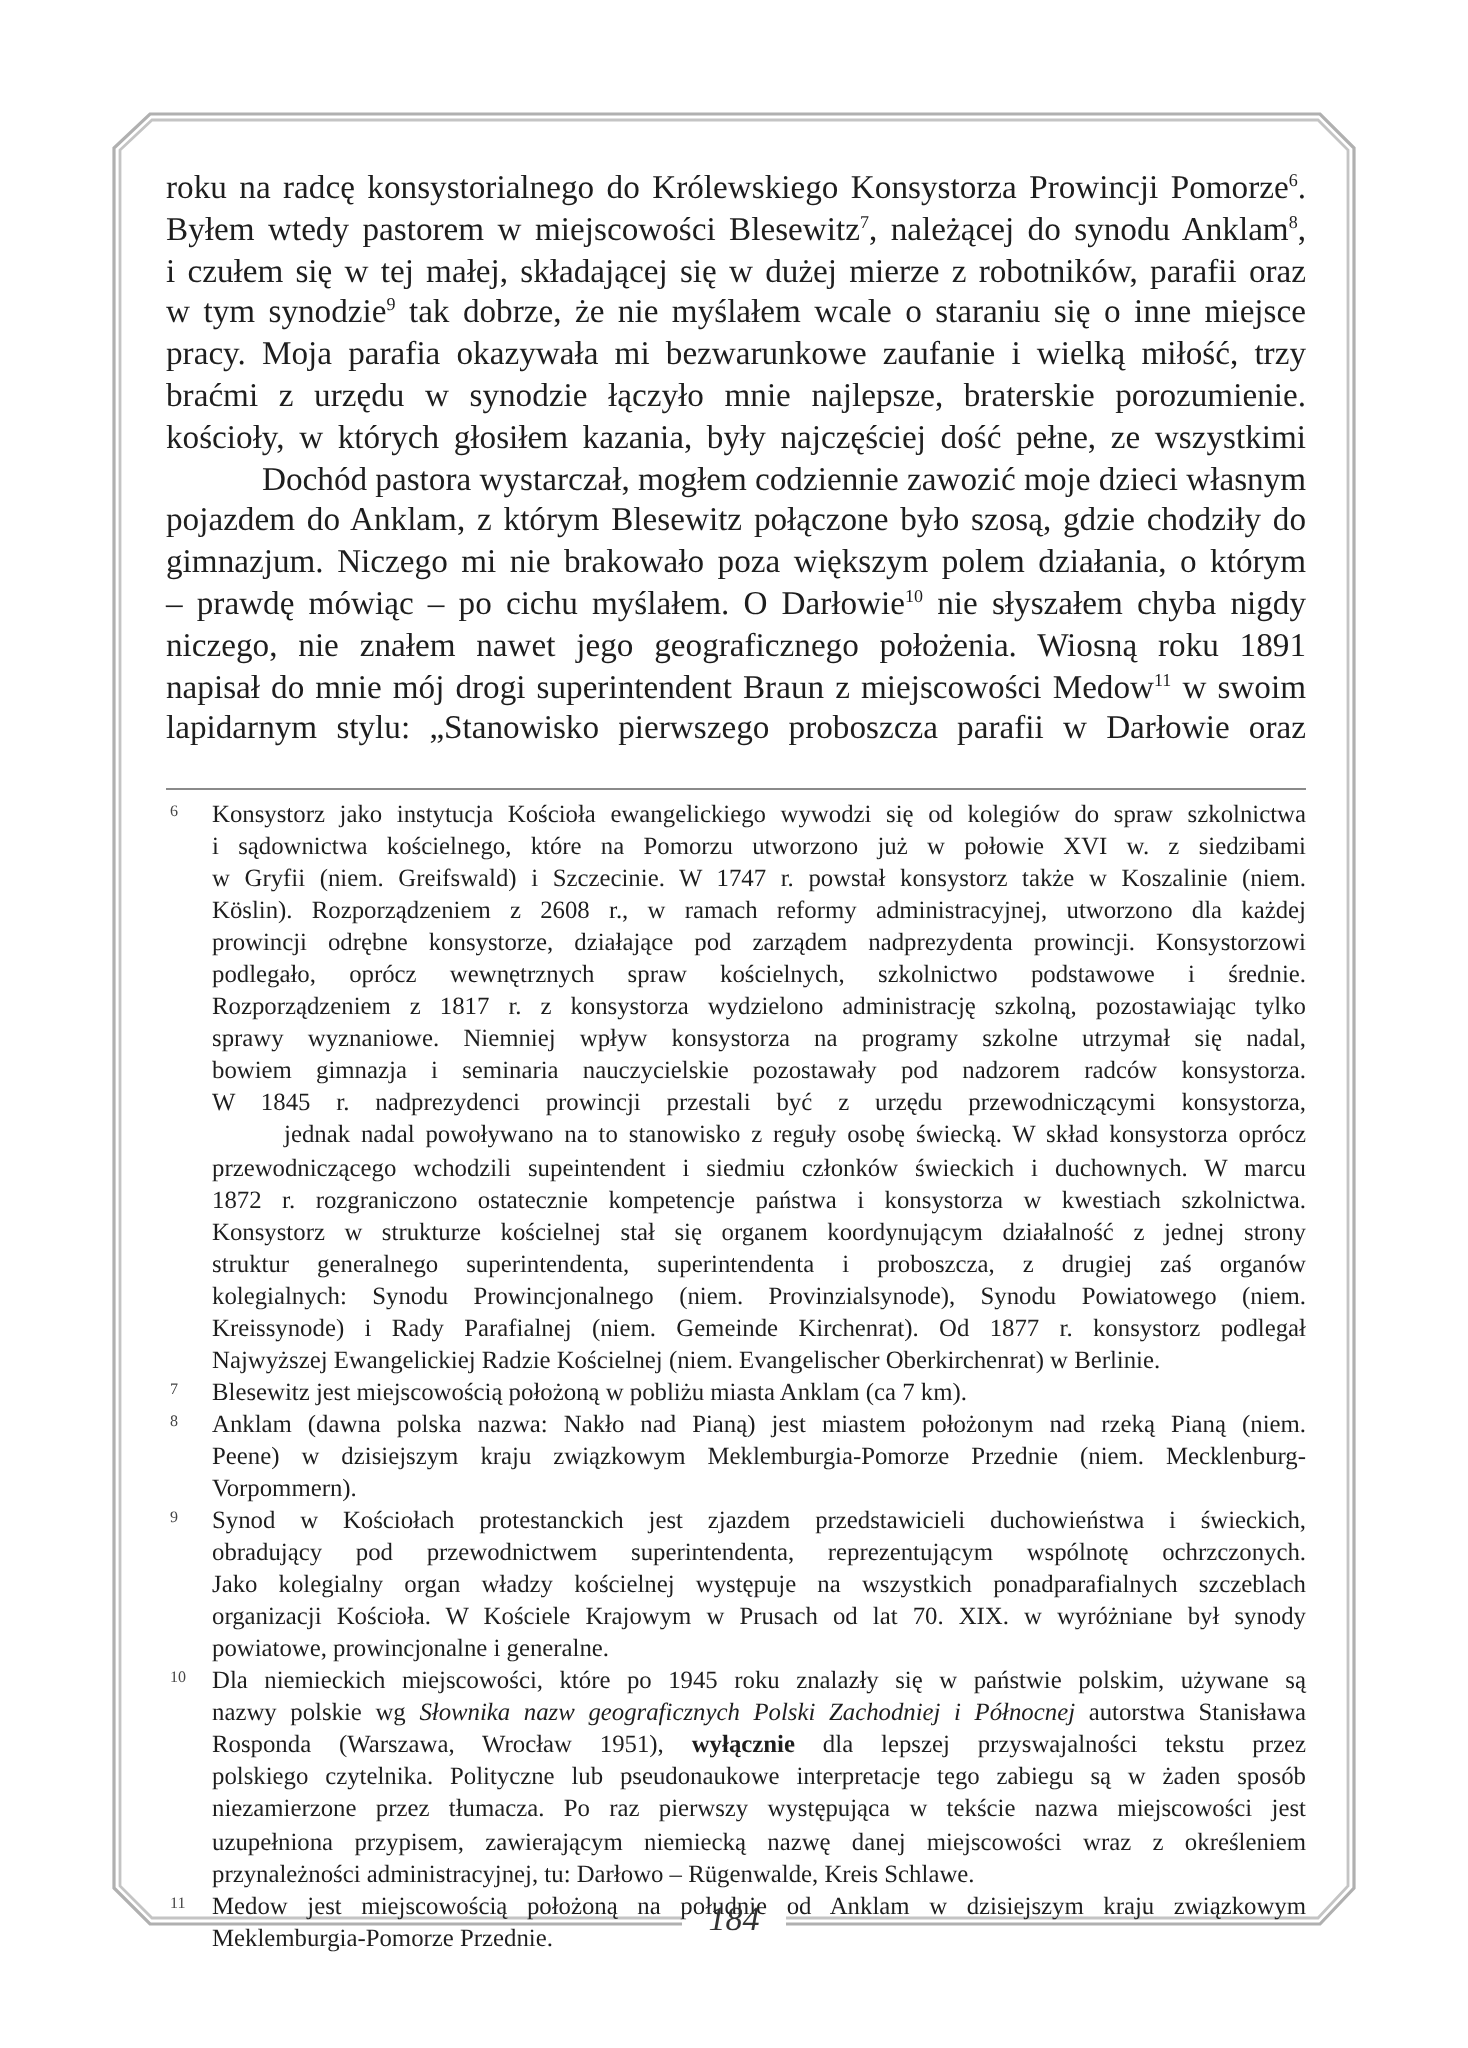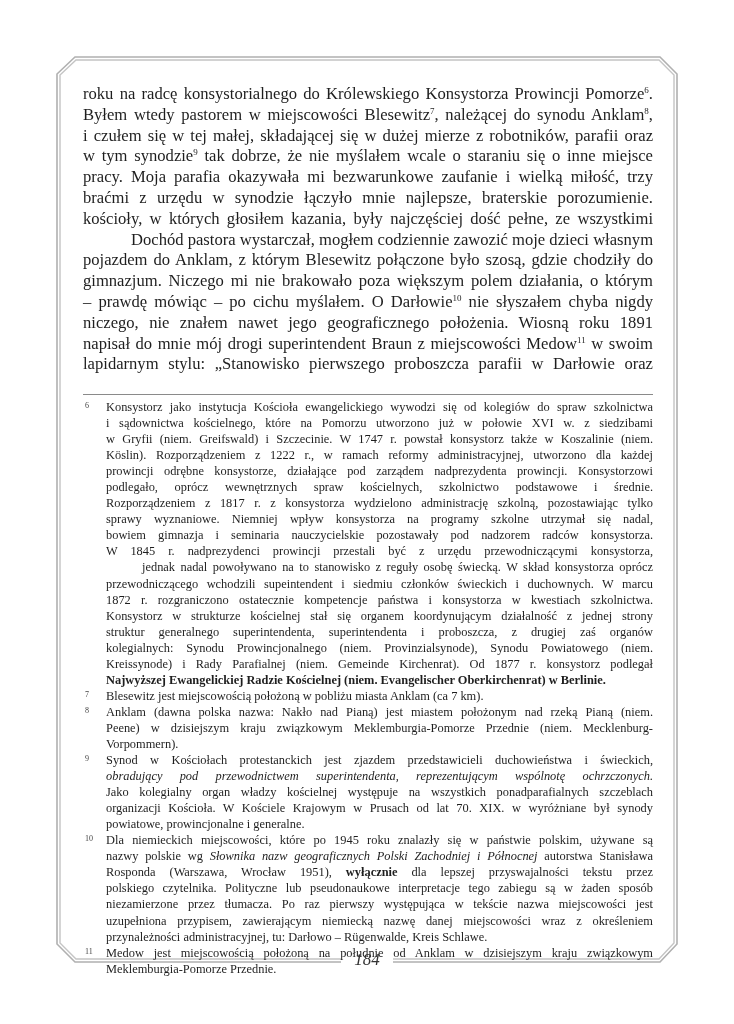--- a/index.html
+++ b/index.html
@@ -52,50 +52,50 @@
   </div>
 
 <div class="separator"></div>
 
 <div class="footnotes" id="footnotes">
     <div class="fn">
       <span class="fn-num">6</span>
       <span class="fn-line" style="white-space: nowrap;">Konsystorz jako instytucja Kościoła ewangelickiego wywodzi się od kolegiów do spraw szkolnictwa</span>
       <span class="fn-line" style="white-space: nowrap;">i sądownictwa kościelnego, które na Pomorzu utworzono już w połowie XVI w. z siedzibami</span>
       <span class="fn-line" style="white-space: nowrap;">w Gryfii (niem. Greifswald) i Szczecinie. W 1747 r. powstał konsystorz także w Koszalinie (niem.</span>
-      <span class="fn-line" style="white-space: nowrap;">Köslin). Rozporządzeniem z 1222 r., w ramach reformy administracyjnej, utworzono dla każdej</span>
+      <span class="fn-line" style="white-space: nowrap;">Köslin). Rozporządzeniem z 2608 r., w ramach reformy administracyjnej, utworzono dla każdej</span>
       <span class="fn-line" style="white-space: nowrap;">prowincji odrębne konsystorze, działające pod zarządem nadprezydenta prowincji. Konsystorzowi</span>
       <span class="fn-line" style="white-space: nowrap;">podlegało, oprócz wewnętrznych spraw kościelnych, szkolnictwo podstawowe i średnie.</span>
       <span class="fn-line" style="white-space: nowrap;">Rozporządzeniem z 1817 r. z konsystorza wydzielono administrację szkolną, pozostawiając tylko</span>
       <span class="fn-line" style="white-space: nowrap;">sprawy wyznaniowe. Niemniej wpływ konsystorza na programy szkolne utrzymał się nadal,</span>
       <span class="fn-line" style="white-space: nowrap;">bowiem gimnazja i seminaria nauczycielskie pozostawały pod nadzorem radców konsystorza.</span>
       <span class="fn-line" style="white-space: nowrap;">W 1845 r. nadprezydenci prowincji przestali być z urzędu przewodniczącymi konsystorza,</span>
       <span class="fn-line" style="white-space: nowrap; margin-left: 36px;">jednak nadal powoływano na to stanowisko z reguły osobę świecką. W skład konsystorza oprócz</span>
       <span class="fn-line" style="white-space: nowrap;">przewodniczącego wchodzili supeintendent i siedmiu członków świeckich i duchownych. W marcu</span>
       <span class="fn-line" style="white-space: nowrap;">1872 r. rozgraniczono ostatecznie kompetencje państwa i konsystorza w kwestiach szkolnictwa.</span>
       <span class="fn-line" style="white-space: nowrap;">Konsystorz w strukturze kościelnej stał się organem koordynującym działalność z jednej strony</span>
       <span class="fn-line" style="white-space: nowrap;">struktur generalnego superintendenta, superintendenta i proboszcza, z drugiej zaś organów</span>
       <span class="fn-line" style="white-space: nowrap;">kolegialnych: Synodu Prowincjonalnego (niem. Provinzialsynode), Synodu Powiatowego (niem.</span>
       <span class="fn-line" style="white-space: nowrap;">Kreissynode) i Rady Parafialnej (niem. Gemeinde Kirchenrat). Od 1877 r. konsystorz podlegał</span>
-      <span class="fn-line end" style="white-space: nowrap; font-weight: bold;">Najwyższej Ewangelickiej Radzie Kościelnej (niem. Evangelischer Oberkirchenrat) w Berlinie.</span>
+      <span class="fn-line end" style="white-space: nowrap;">Najwyższej Ewangelickiej Radzie Kościelnej (niem. Evangelischer Oberkirchenrat) w Berlinie.</span>
     </div>
     <div class="fn">
       <span class="fn-num">7</span>
       <span class="fn-line end" style="white-space: nowrap;">Blesewitz jest miejscowością położoną w pobliżu miasta Anklam (ca 7 km).</span>
     </div>
     <div class="fn">
       <span class="fn-num">8</span>
       <span class="fn-line" style="white-space: nowrap;">Anklam (dawna polska nazwa: Nakło nad Pianą) jest miastem położonym nad rzeką Pianą (niem.</span>
       <span class="fn-line" style="white-space: nowrap;">Peene) w dzisiejszym kraju związkowym Meklemburgia-Pomorze Przednie (niem. Mecklenburg-</span>
       <span class="fn-line end" style="white-space: nowrap;">Vorpommern).</span>
     </div>
     <div class="fn">
       <span class="fn-num">9</span>
       <span class="fn-line" style="white-space: nowrap;">Synod w Kościołach protestanckich jest zjazdem przedstawicieli duchowieństwa i świeckich,</span>
-      <span class="fn-line" style="white-space: nowrap; font-style: italic;">obradujący pod przewodnictwem superintendenta, reprezentującym wspólnotę ochrzczonych.</span>
+      <span class="fn-line" style="white-space: nowrap;">obradujący pod przewodnictwem superintendenta, reprezentującym wspólnotę ochrzczonych.</span>
       <span class="fn-line" style="white-space: nowrap;">Jako kolegialny organ władzy kościelnej występuje na wszystkich ponadparafialnych szczeblach</span>
       <span class="fn-line" style="white-space: nowrap;">organizacji Kościoła. W Kościele Krajowym w Prusach od lat 70. XIX. w wyróżniane był synody</span>
       <span class="fn-line end" style="white-space: nowrap;">powiatowe, prowincjonalne i generalne.</span>
     </div>
     <div class="fn">
       <span class="fn-num">10</span>
       <span class="fn-line" style="white-space: nowrap;">Dla niemieckich miejscowości, które po 1945 roku znalazły się w państwie polskim, używane są</span>
       <span class="fn-line" style="white-space: nowrap;">nazwy polskie wg <span class="i">Słownika nazw geograficznych Polski Zachodniej i Północnej</span> autorstwa Stanisława</span>
       <span class="fn-line" style="white-space: nowrap;">Rosponda (Warszawa, Wrocław 1951), <span class="b">wyłącznie</span> dla lepszej przyswajalności tekstu przez</span>
       <span class="fn-line" style="white-space: nowrap;">polskiego czytelnika. Polityczne lub pseudonaukowe interpretacje tego zabiegu są w żaden sposób</span>

